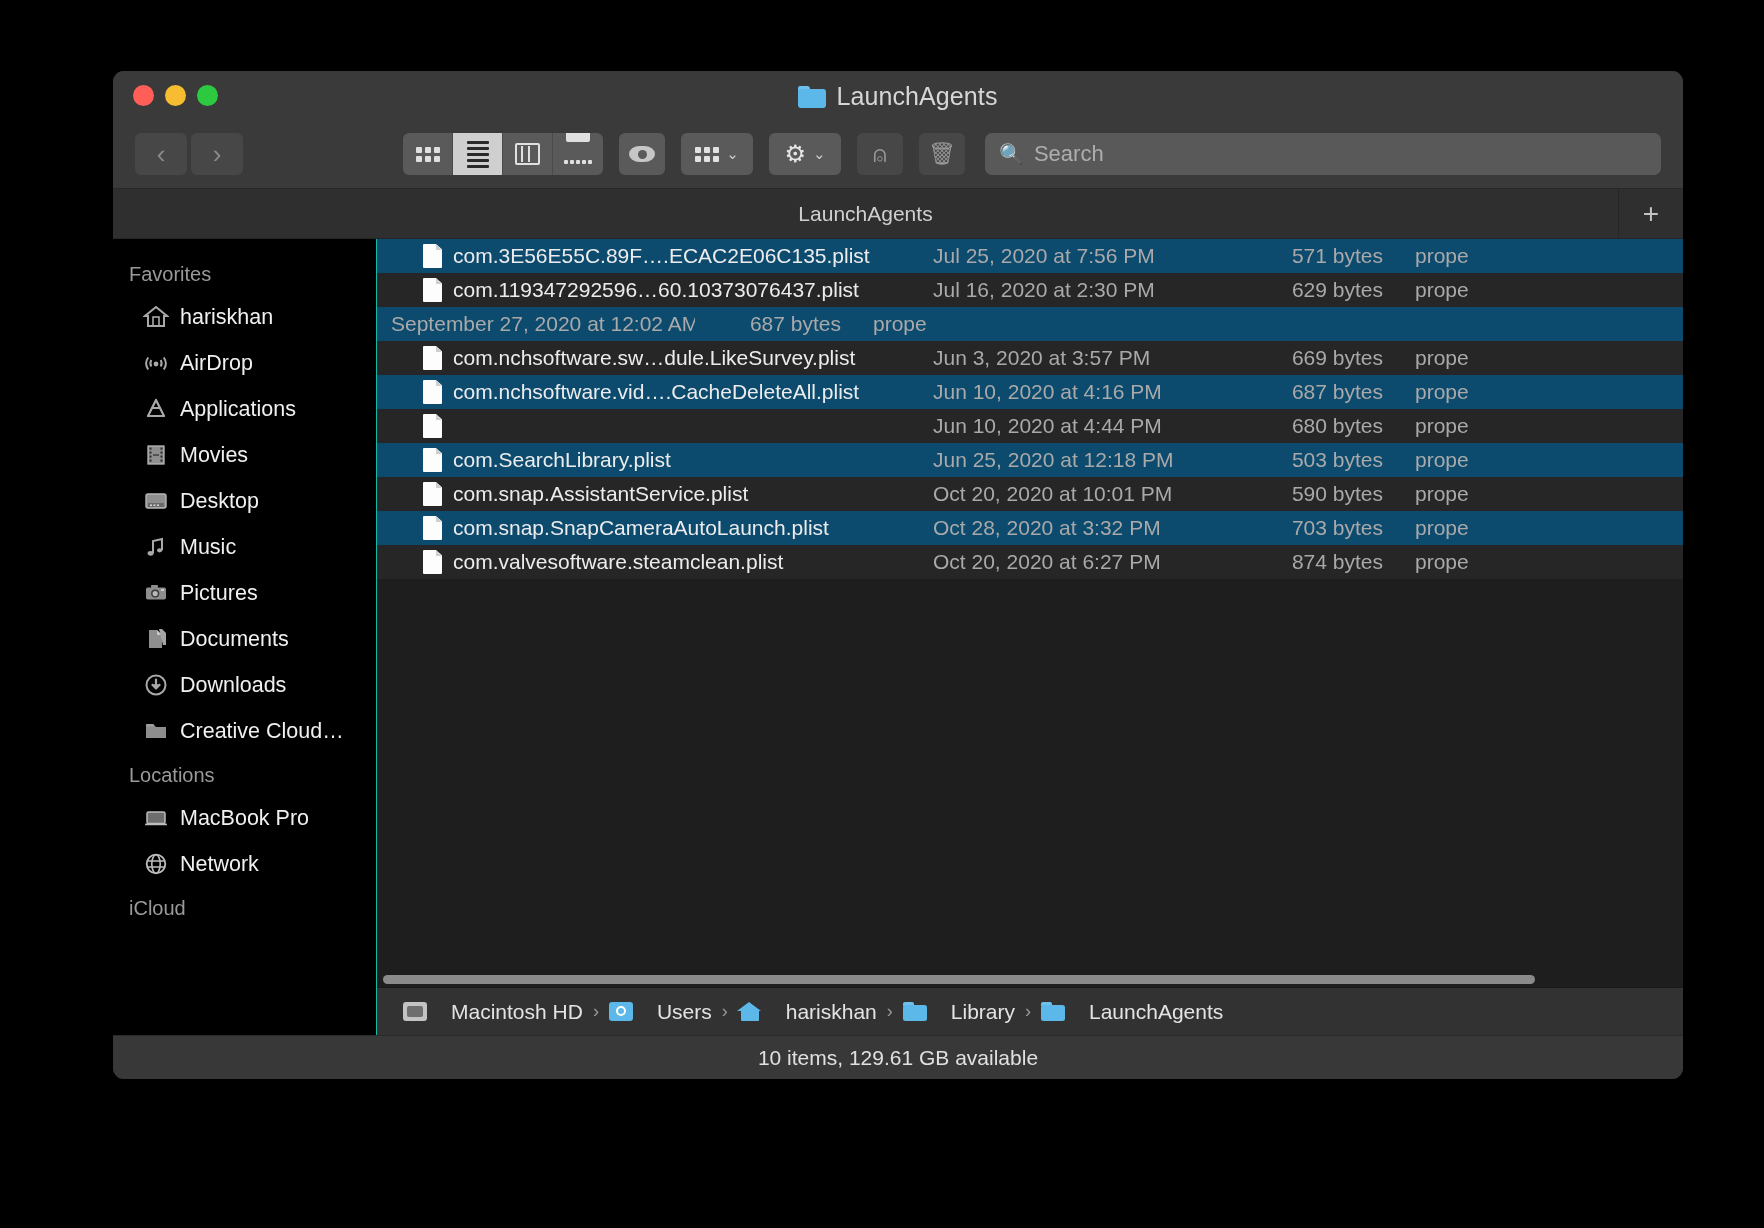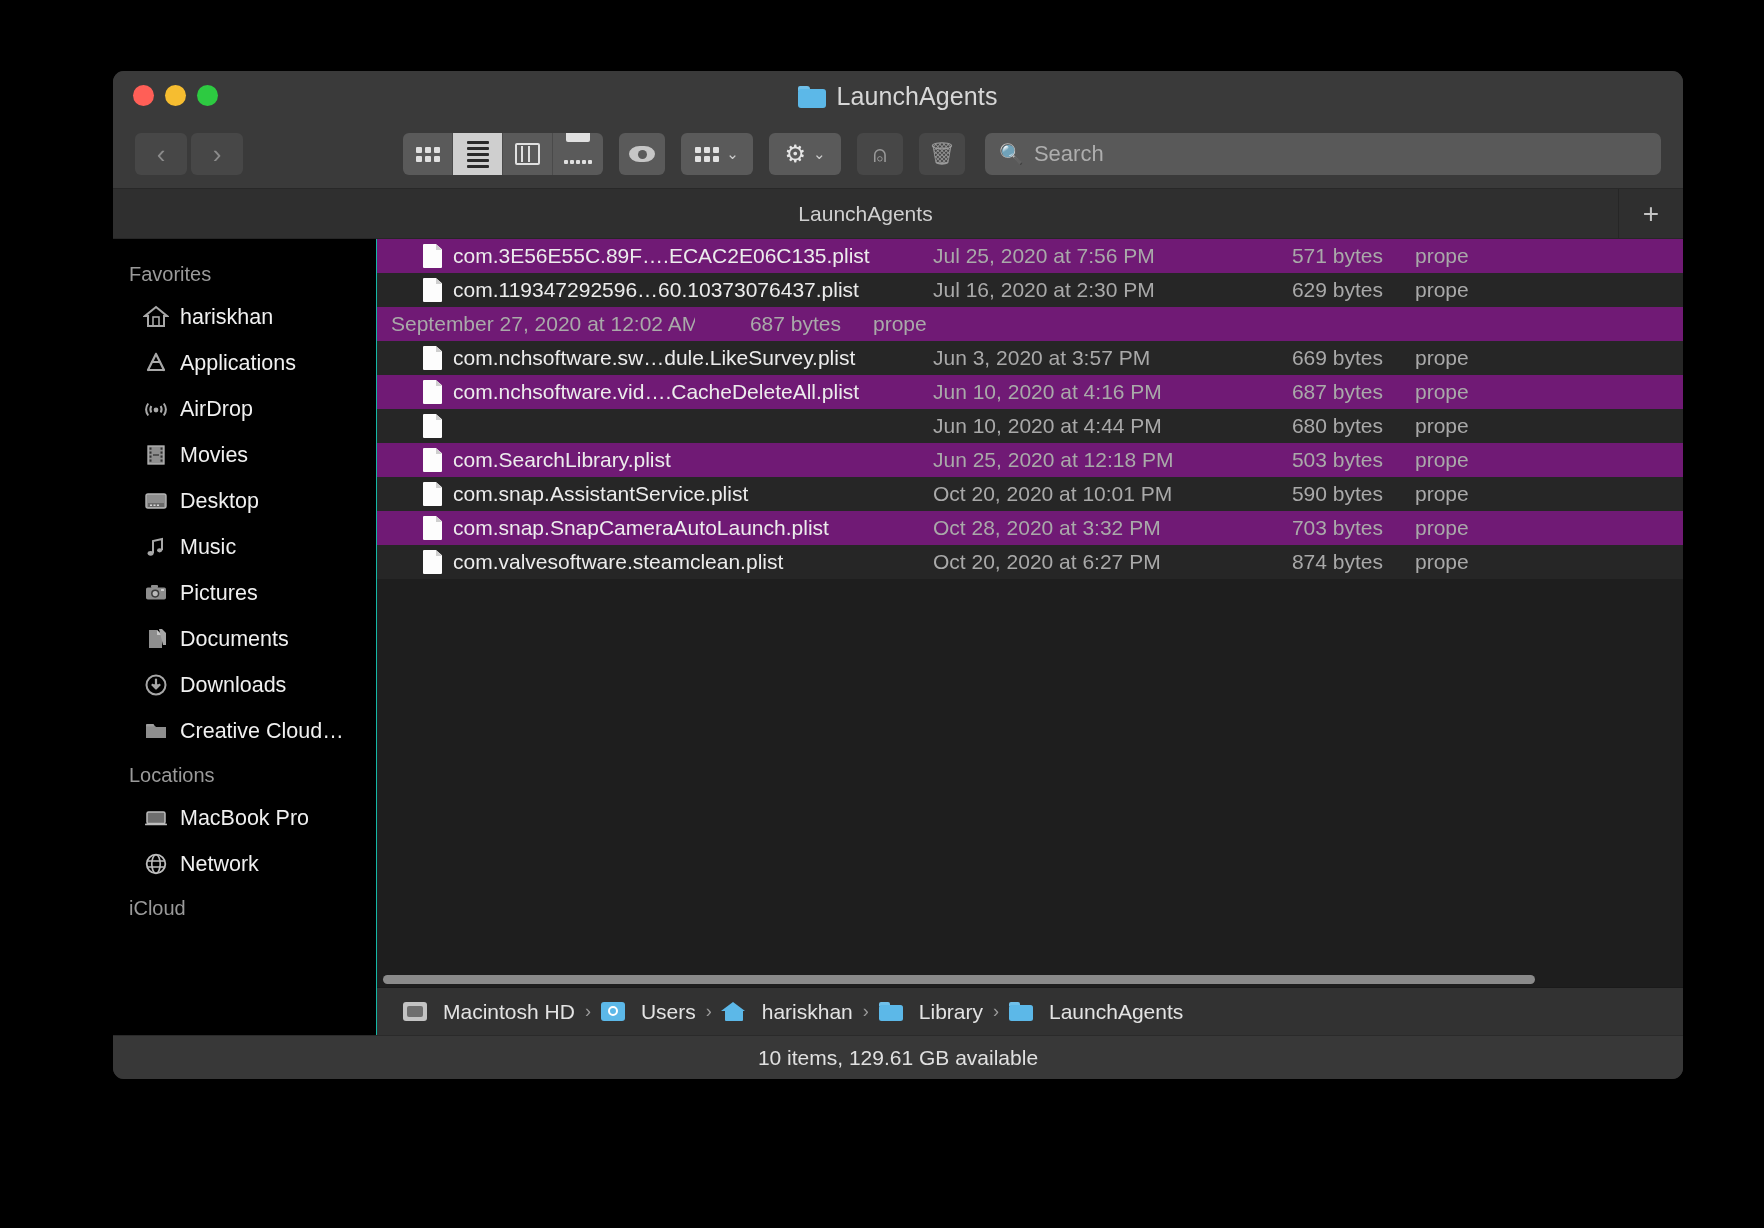--- a/index.html
+++ b/index.html
@@ -245,21 +245,21 @@
   .c-kind { flex: 1; }
   .sortarrow { font-size: 15px; color: #c0c0c0; }
 
   .rows { flex: 1; overflow: hidden; position: relative; }
   .row {
     display: flex;
     height: 34px;
     align-items: center;
     font-size: 21px;
   }
-  .row.odd  { background: #701a75; }
+  .row.odd  { background: #0c4a6e; }
   .row.even { background: #262626; }
   .cell { padding-left: 14px; overflow: hidden; white-space: nowrap; }
   .cell-name {
     width: 542px; flex: 0 0 542px;
     display: flex; align-items: center; gap: 11px;
     padding-left: 46px;
     color: #ececec;
   }
   .cell-date { width: 318px; flex: 0 0 318px; color: #a9a9a9; }
   .cell-size { width: 164px; flex: 0 0 164px; color: #a9a9a9; text-align: right; padding-right: 18px; padding-left: 0; }
@@ -302,21 +302,21 @@
     flex: 0 0 48px;
     background: #323232;
     border-top: 1px solid #1a1a1a;
     display: flex;
     align-items: center;
     padding-left: 26px;
     gap: 8px;
     color: #e3e3e3;
     font-size: 21px;
   }
-  .crumb { display: flex; align-items: center; gap: 16px; white-space: nowrap; }
+  .crumb { display: flex; align-items: center; gap: 24px; white-space: nowrap; }
   .crumb-sep { color: #9b9b9b; font-size: 18px; padding: 0 2px; }
   .cb-ico { width: 24px; height: 19px; flex: 0 0 24px; position: relative; }
   .cb-folder::before { content: ""; position: absolute; left: 0; top: 0; width: 11px; height: 4px; background: #6fc0ea; border-radius: 2px 2px 0 0; }
   .cb-folder::after  { content: ""; position: absolute; left: 0; top: 2.5px; width: 24px; height: 16px; background: #5cb8e8; border-radius: 2.5px; }
   .cb-hd { width: 24px; height: 19px; background: #c3c3c3; border-radius: 3px; position: relative; }
   .cb-hd::after { content:""; position:absolute; left:4px; top:4px; width:16px; height:11px; background:#6e6e6e; border-radius:2px; }
   .cb-users { width: 24px; height: 19px; background: #5cb8e8; border-radius: 3px; position: relative; }
   .cb-users::after { content:""; position:absolute; left:7px; top:4px; width:10px; height:10px; border:2px solid #fff; border-radius:50%; box-sizing:border-box; }
   .cb-home { width: 24px; height: 19px; position: relative; }
   .cb-home::before { content:""; position:absolute; left:11px; top:0; width:0;height:0; border-left:12px solid transparent; border-right:12px solid transparent; border-bottom:9px solid #5cb8e8; transform: translateX(-12px); }
@@ -458,38 +458,38 @@
             <svg width="26" height="26" viewBox="0 0 26 26">
               <path d="M13 3 L24 12 L21 12 L21 22 L5 22 L5 12 L2 12 Z" fill="none" stroke="#a8a8a8" stroke-width="2"></path>
               <rect x="10" y="13" width="6" height="9" fill="none" stroke="#a8a8a8" stroke-width="1.6"></rect>
             </svg>
           </span>
           <span>hariskhan</span>
         </div>
         <div class="sb-item">
           <span class="sb-ico">
             <svg width="26" height="26" viewBox="0 0 26 26">
-              <path d="M13 4 L21 20 M13 4 L5 20" fill="none" stroke="#a8a8a8" stroke-width="2.2" stroke-linecap="round"></path>
-              <path d="M5.5 20 L20.5 20" stroke="#a8a8a8" stroke-width="2.2" stroke-linecap="round"></path>
-              <path d="M9 12 L17 12" stroke="#a8a8a8" stroke-width="2" stroke-linecap="round"></path>
-            </svg>
-          </span>
-          <span>Applications</span>
-        </div>
-        <div class="sb-item">
-          <span class="sb-ico">
-            <svg width="26" height="26" viewBox="0 0 26 26">
               <circle cx="13" cy="14" r="2.4" fill="#a8a8a8"></circle>
               <path d="M8.3 16.5a6.5 6.5 0 0 1 0-6.5" fill="none" stroke="#a8a8a8" stroke-width="2"></path>
               <path d="M17.7 16.5a6.5 6.5 0 0 0 0-6.5" fill="none" stroke="#a8a8a8" stroke-width="2"></path>
               <path d="M5.2 19.5a10.5 10.5 0 0 1 0-12" fill="none" stroke="#a8a8a8" stroke-width="2"></path>
               <path d="M20.8 19.5a10.5 10.5 0 0 0 0-12" fill="none" stroke="#a8a8a8" stroke-width="2"></path>
             </svg>
           </span>
           <span>AirDrop</span>
+        </div>
+        <div class="sb-item">
+          <span class="sb-ico">
+            <svg width="26" height="26" viewBox="0 0 26 26">
+              <path d="M13 4 L21 20 M13 4 L5 20" fill="none" stroke="#a8a8a8" stroke-width="2.2" stroke-linecap="round"></path>
+              <path d="M5.5 20 L20.5 20" stroke="#a8a8a8" stroke-width="2.2" stroke-linecap="round"></path>
+              <path d="M9 12 L17 12" stroke="#a8a8a8" stroke-width="2" stroke-linecap="round"></path>
+            </svg>
+          </span>
+          <span>Applications</span>
         </div>
         <div class="sb-item">
           <span class="sb-ico">
             <svg width="26" height="26" viewBox="0 0 26 26">
               <rect x="5" y="4" width="16" height="18" fill="#8e8e8e" stroke="#b5b5b5" stroke-width="1.3"></rect>
               <rect x="6.5" y="5.5" width="2" height="2.2" fill="#2e2e2e"></rect>
               <rect x="6.5" y="9.5" width="2" height="2.2" fill="#2e2e2e"></rect>
               <rect x="6.5" y="13.5" width="2" height="2.2" fill="#2e2e2e"></rect>
               <rect x="6.5" y="17.5" width="2" height="2.2" fill="#2e2e2e"></rect>
               <rect x="17.5" y="5.5" width="2" height="2.2" fill="#2e2e2e"></rect>

